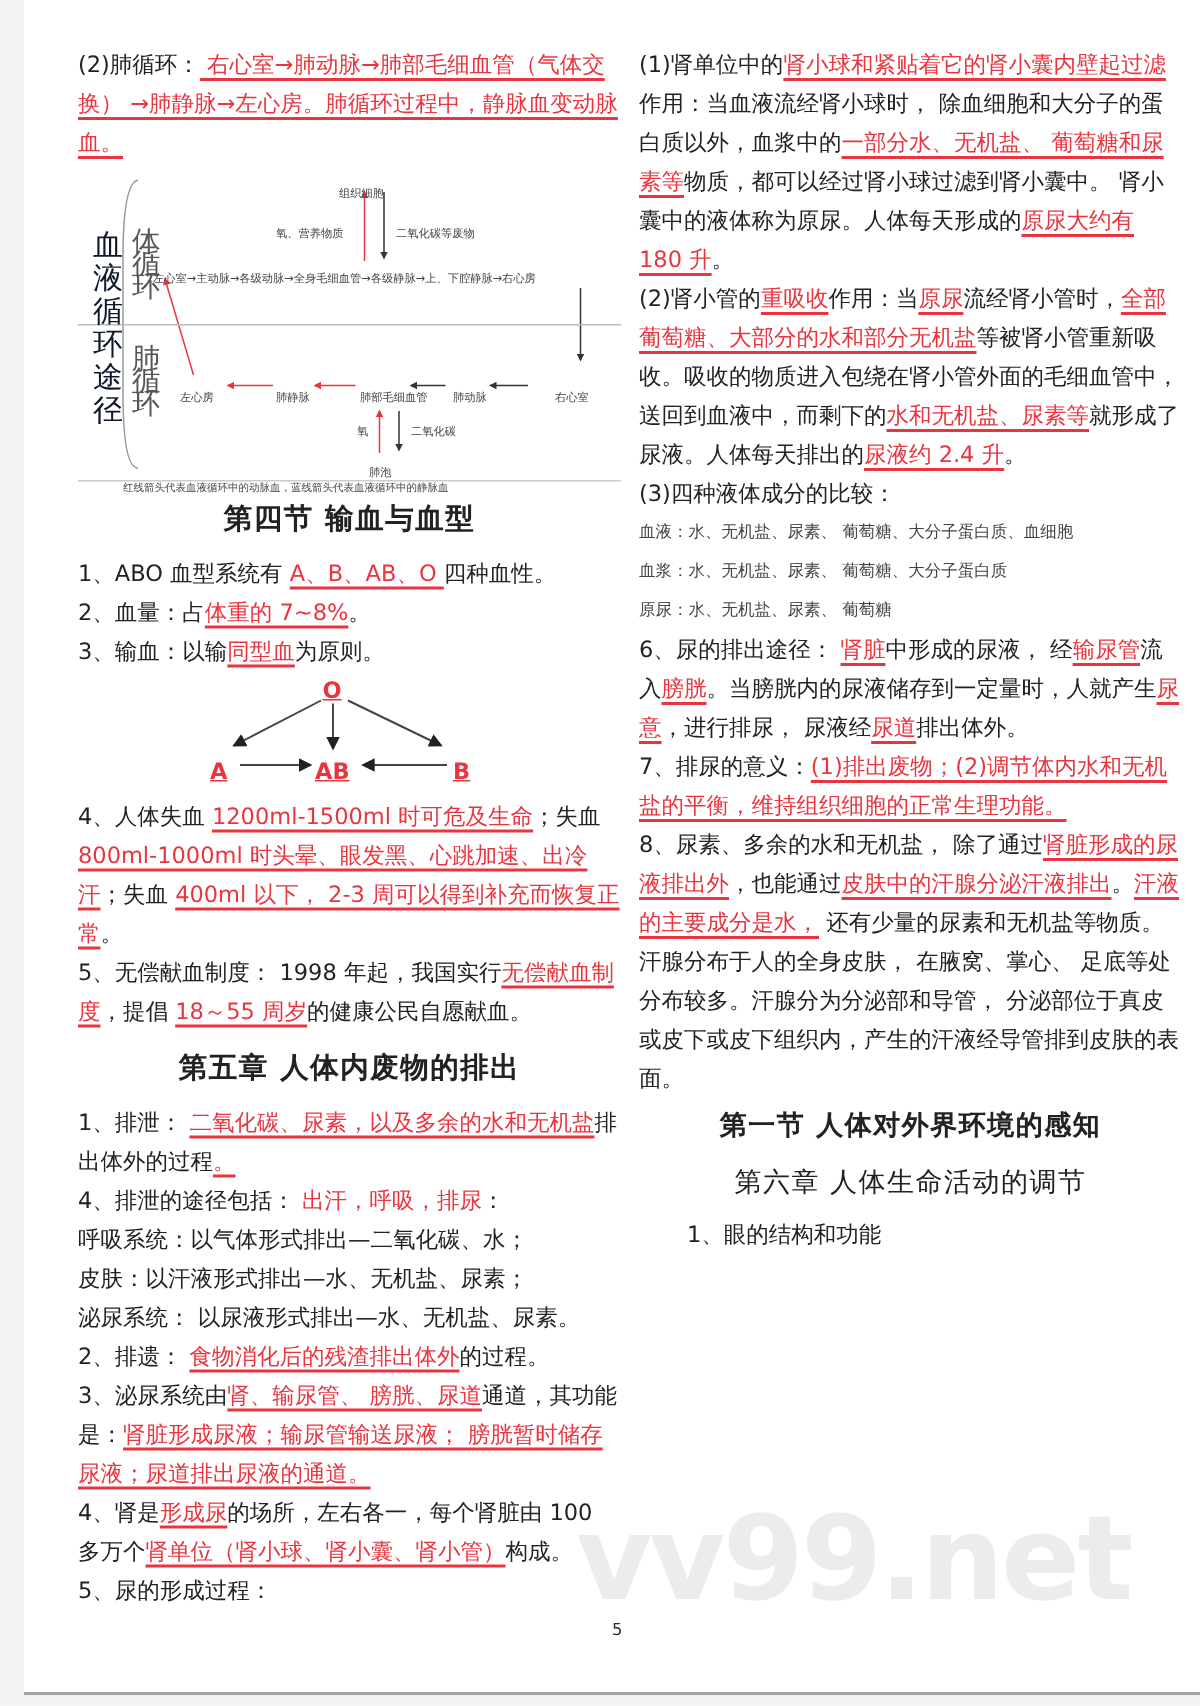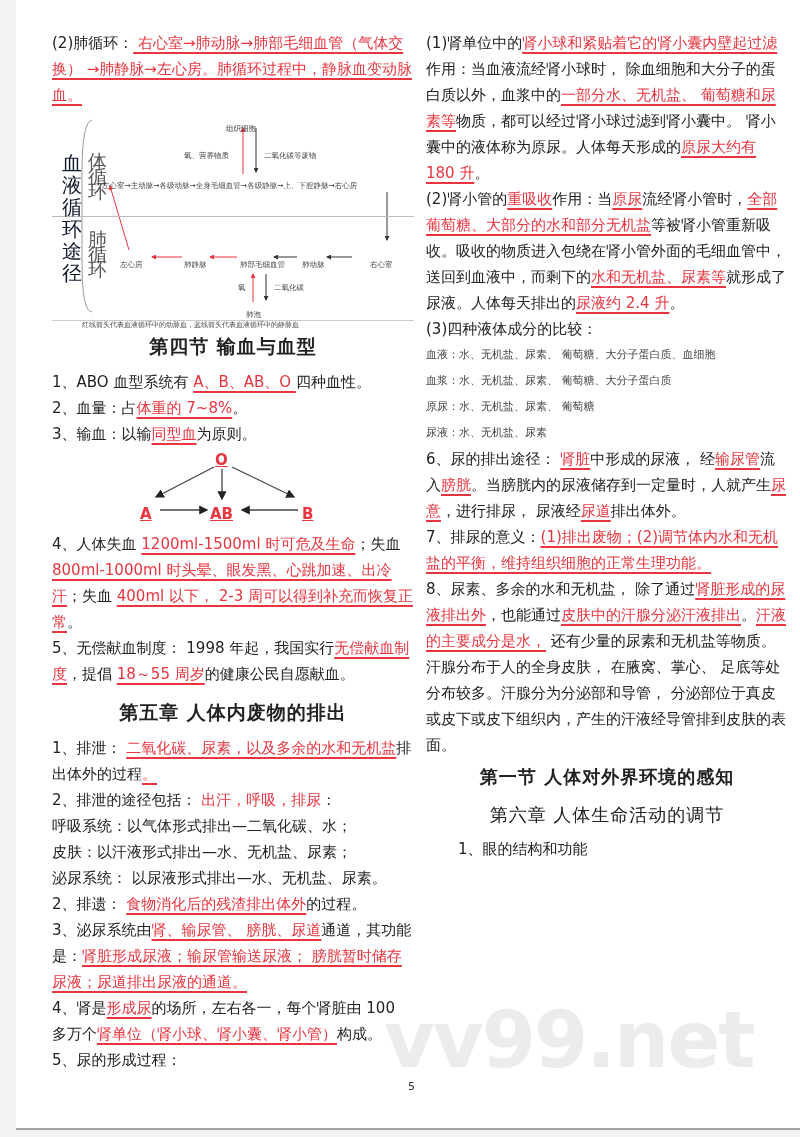--- a/index.html
+++ b/index.html
@@ -107,38 +107,37 @@
       <div class="node" style="left:88px;top:54px;">A</div>
       <div class="node" style="left:158px;top:54px;">AB</div>
       <div class="node" style="left:250px;top:54px;">B</div>
     </div>
 
     <p class="p" style="margin-top:4px;"><span>4、人体失血 </span><span class="u">1200ml-1500ml 时可危及生命</span><span>；失血 </span><span class="u">800ml-1000ml 时头晕、眼发黑、心跳加速、出冷汗</span><span>；失血 </span><span class="u">400ml 以下， 2-3 周可以得到补充而恢复正常</span><span>。</span></p>
     <p class="p"><span>5、无偿献血制度：  1998 年起，我国实行</span><span class="u">无偿献血制度</span><span>，提倡 </span><span class="u">18～55 周岁</span><span>的健康公民自愿献血。</span></p>
 
     <div class="h2" style="margin-top:12px;">第五章    人体内废物的排出</div>
     <p class="p"><span>1、排泄：  </span><span class="u">二氧化碳、尿素，以及多余的水和无机盐</span><span>排出体外的过程</span><span class="u">。</span></p>
-    <p class="p"><span>2、排泄的途径包括：  </span><span class="r">出汗，呼吸，排尿</span><span>：</span></p>
+    <p class="p"><span>4、排泄的途径包括：  </span><span class="r">出汗，呼吸，排尿</span><span>：</span></p>
     <p class="p">呼吸系统：以气体形式排出—二氧化碳、水；</p>
     <p class="p">皮肤：以汗液形式排出—水、无机盐、尿素；</p>
     <p class="p">泌尿系统：  以尿液形式排出—水、无机盐、尿素。</p>
     <p class="p"><span>2、排遗：  </span><span class="u">食物消化后的残渣排出体外</span><span>的过程。</span></p>
     <p class="p"><span>3、泌尿系统由</span><span class="u">肾、输尿管、  膀胱、尿道</span><span>通道，其功能是：</span><span class="u">肾脏形成尿液；输尿管输送尿液；  膀胱暂时储存尿液；尿道排出尿液的通道。</span></p>
     <p class="p"><span>4、肾是</span><span class="u">形成尿</span><span>的场所，左右各一，每个肾脏由 100 多万个</span><span class="u">肾单位（肾小球、肾小囊、肾小管）</span><span>构成。</span></p>
     <p class="p">5、尿的形成过程：</p>
   </div>
 
   <div class="col right">
     <p class="p"><span>(1)肾单位中的</span><span class="u">肾小球和紧贴着它的肾小囊内壁起过滤</span><span>作用：当血液流经肾小球时，  除血细胞和大分子的蛋白质以外，血浆中的</span><span class="u">一部分水、无机盐、 葡萄糖和尿素等</span><span>物质，都可以经过肾小球过滤到肾小囊中。 肾小囊中的液体称为原尿。人体每天形成的</span><span class="u">原尿大约有 180 升</span><span>。</span></p>
     <p class="p"><span>(2)肾小管的</span><span class="u">重吸收</span><span>作用：当</span><span class="u">原尿</span><span>流经肾小管时，</span><span class="u">全部葡萄糖、大部分的水和部分无机盐</span><span>等被肾小管重新吸收。吸收的物质进入包绕在肾小管外面的毛细血管中，   送回到血液中，而剩下的</span><span class="u">水和无机盐、尿素等</span><span>就形成了尿液。人体每天排出的</span><span class="u">尿液约 2.4 升</span><span>。</span></p>
     <p class="p">(3)四种液体成分的比较：</p>
     <p class="p small">血液：水、无机盐、尿素、   葡萄糖、大分子蛋白质、血细胞</p>
     <p class="p small">血浆：水、无机盐、尿素、   葡萄糖、大分子蛋白质</p>
     <p class="p small">原尿：水、无机盐、尿素、   葡萄糖</p>
-    <p class="p small">尿液：水、无机盐、尿素</p>
     <p class="p"><span>6、尿的排出途径：  </span><span class="u">肾脏</span><span>中形成的尿液，  经</span><span class="u">输尿管</span><span>流入</span><span class="u">膀胱</span><span>。当膀胱内的尿液储存到一定量时，人就产生</span><span class="u">尿意</span><span>，进行排尿，  尿液经</span><span class="u">尿道</span><span>排出体外。</span></p>
     <p class="p"><span>7、排尿的意义：</span><span class="u">(1)排出废物；(2)调节体内水和无机盐的平衡，维持组织细胞的正常生理功能。</span></p>
     <p class="p"><span>8、尿素、多余的水和无机盐，   除了通过</span><span class="u">肾脏形成的尿液排出外</span><span>，也能通过</span><span class="u">皮肤中的汗腺分泌汗液排出</span><span>。</span><span class="u">汗液的主要成分是水，</span><span> 还有少量的尿素和无机盐等物质。汗腺分布于人的全身皮肤，  在腋窝、掌心、  足底等处分布较多。汗腺分为分泌部和导管，  分泌部位于真皮或皮下或皮下组织内，产生的汗液经导管排到皮肤的表面。</span></p>
 
     <div class="h2b">第一节  人体对外界环境的感知</div>
     <div class="h2b" style="font-weight:normal;margin-top:12px;">第六章  人体生命活动的调节</div>
     <p class="p" style="padding-left:32px;margin-top:6px;">1、眼的结构和功能</p>
   </div>
 
   <div class="watermark">vv99.net</div>

